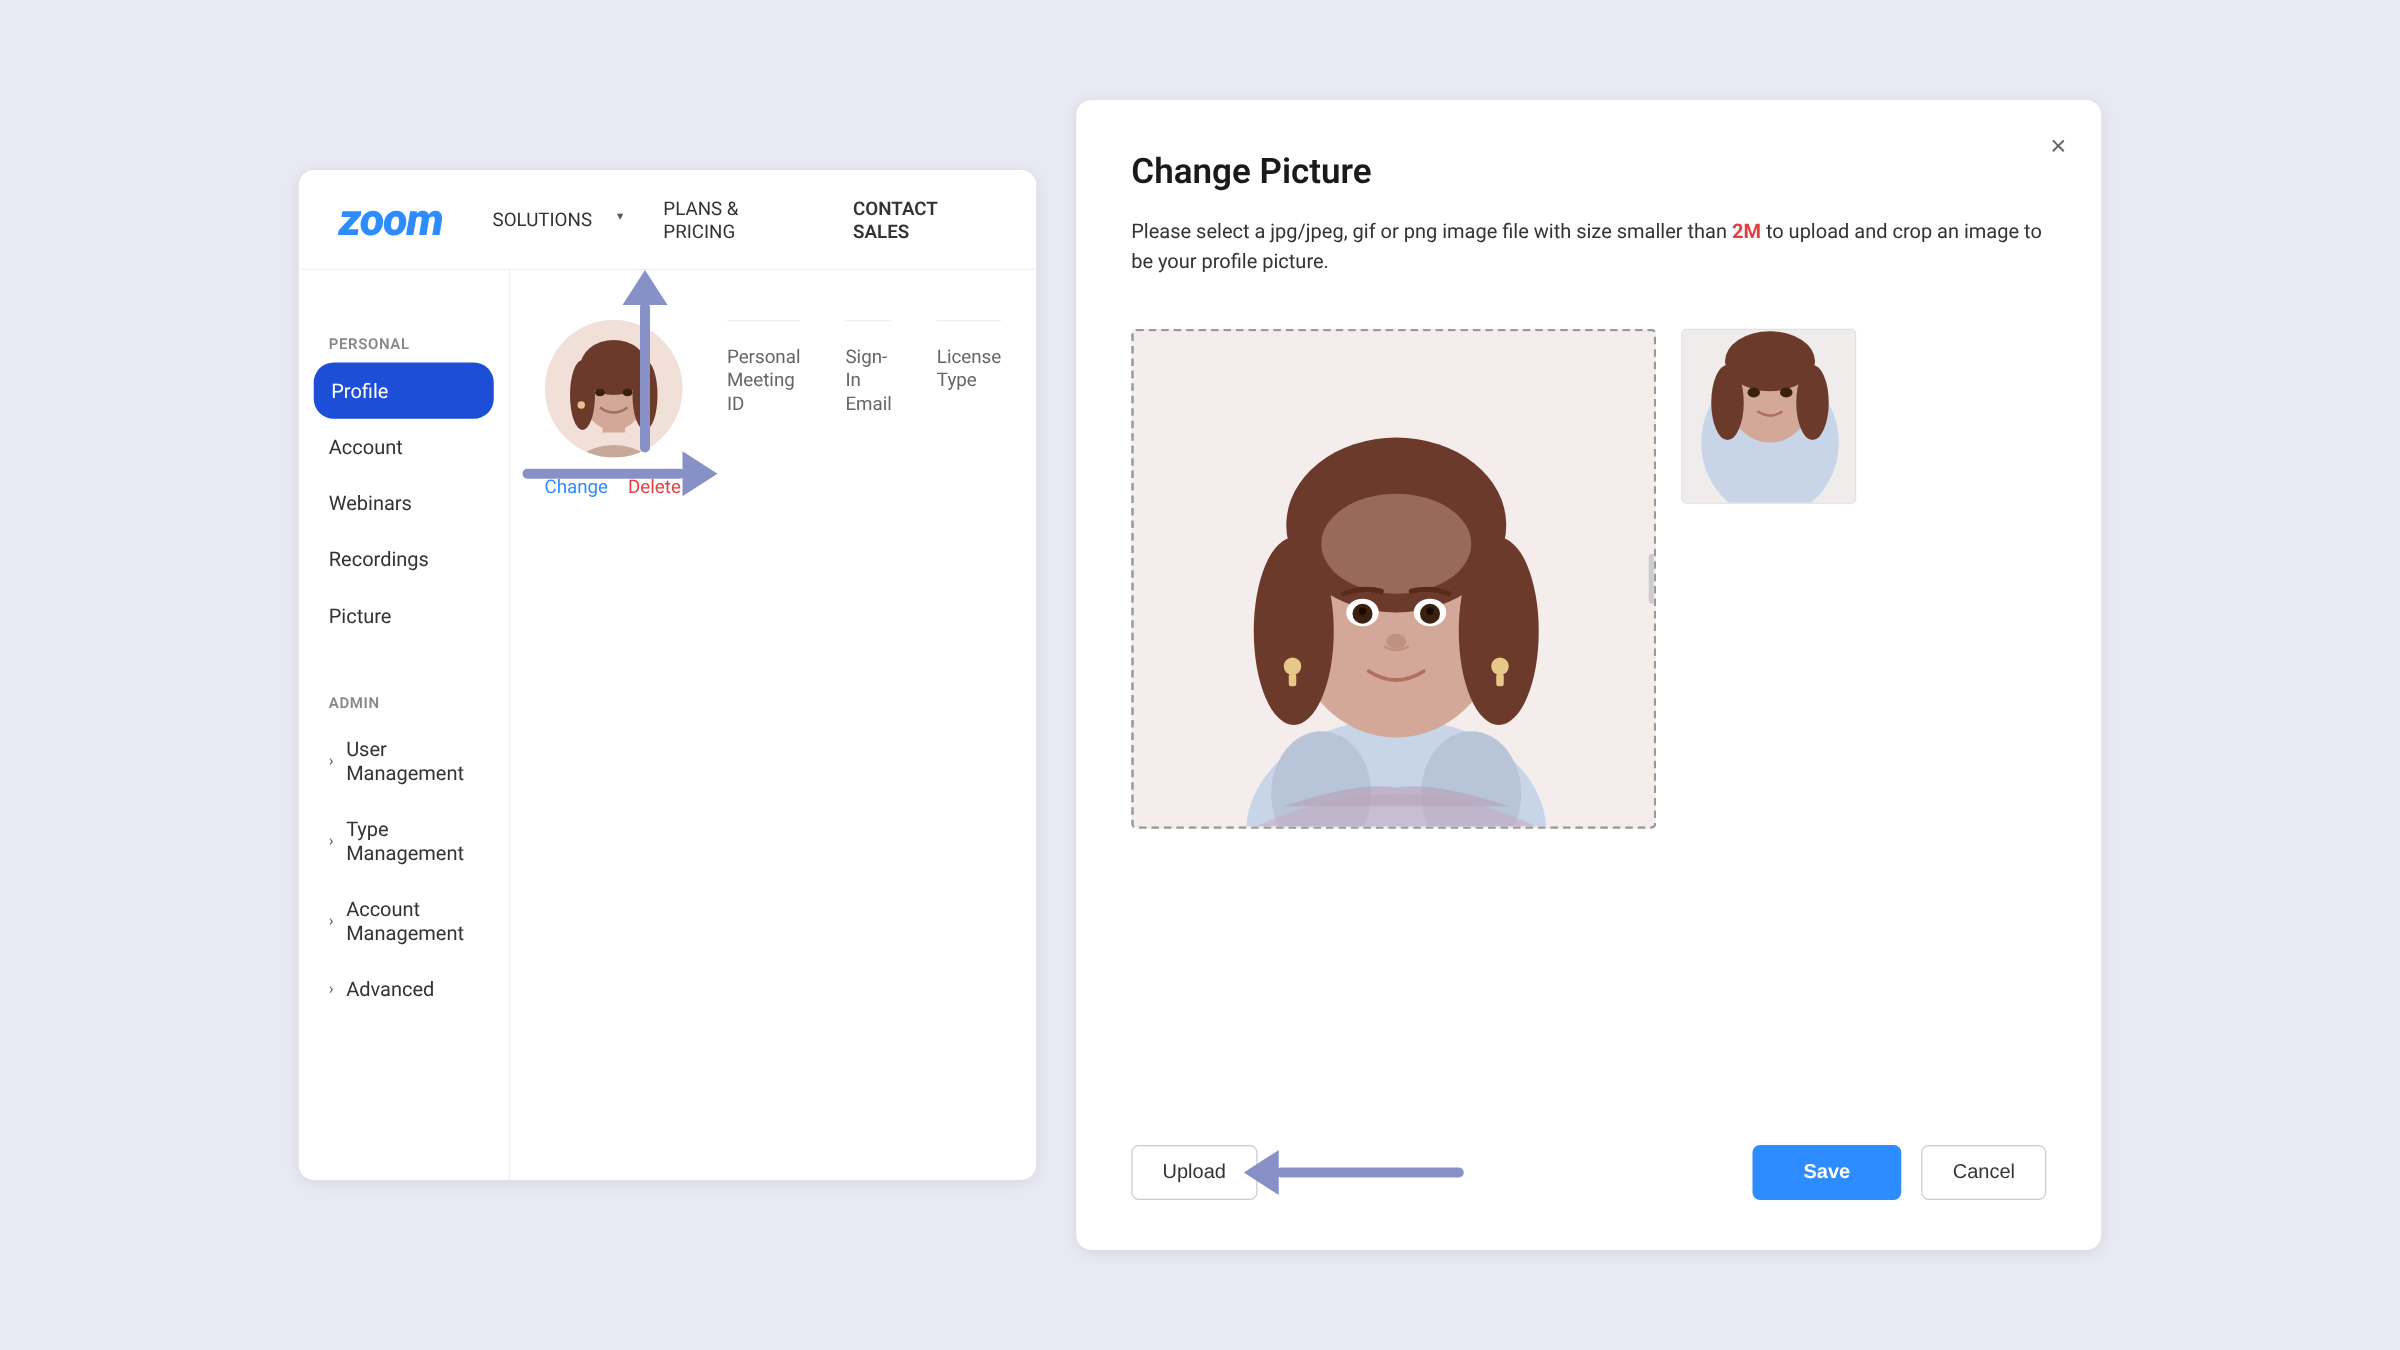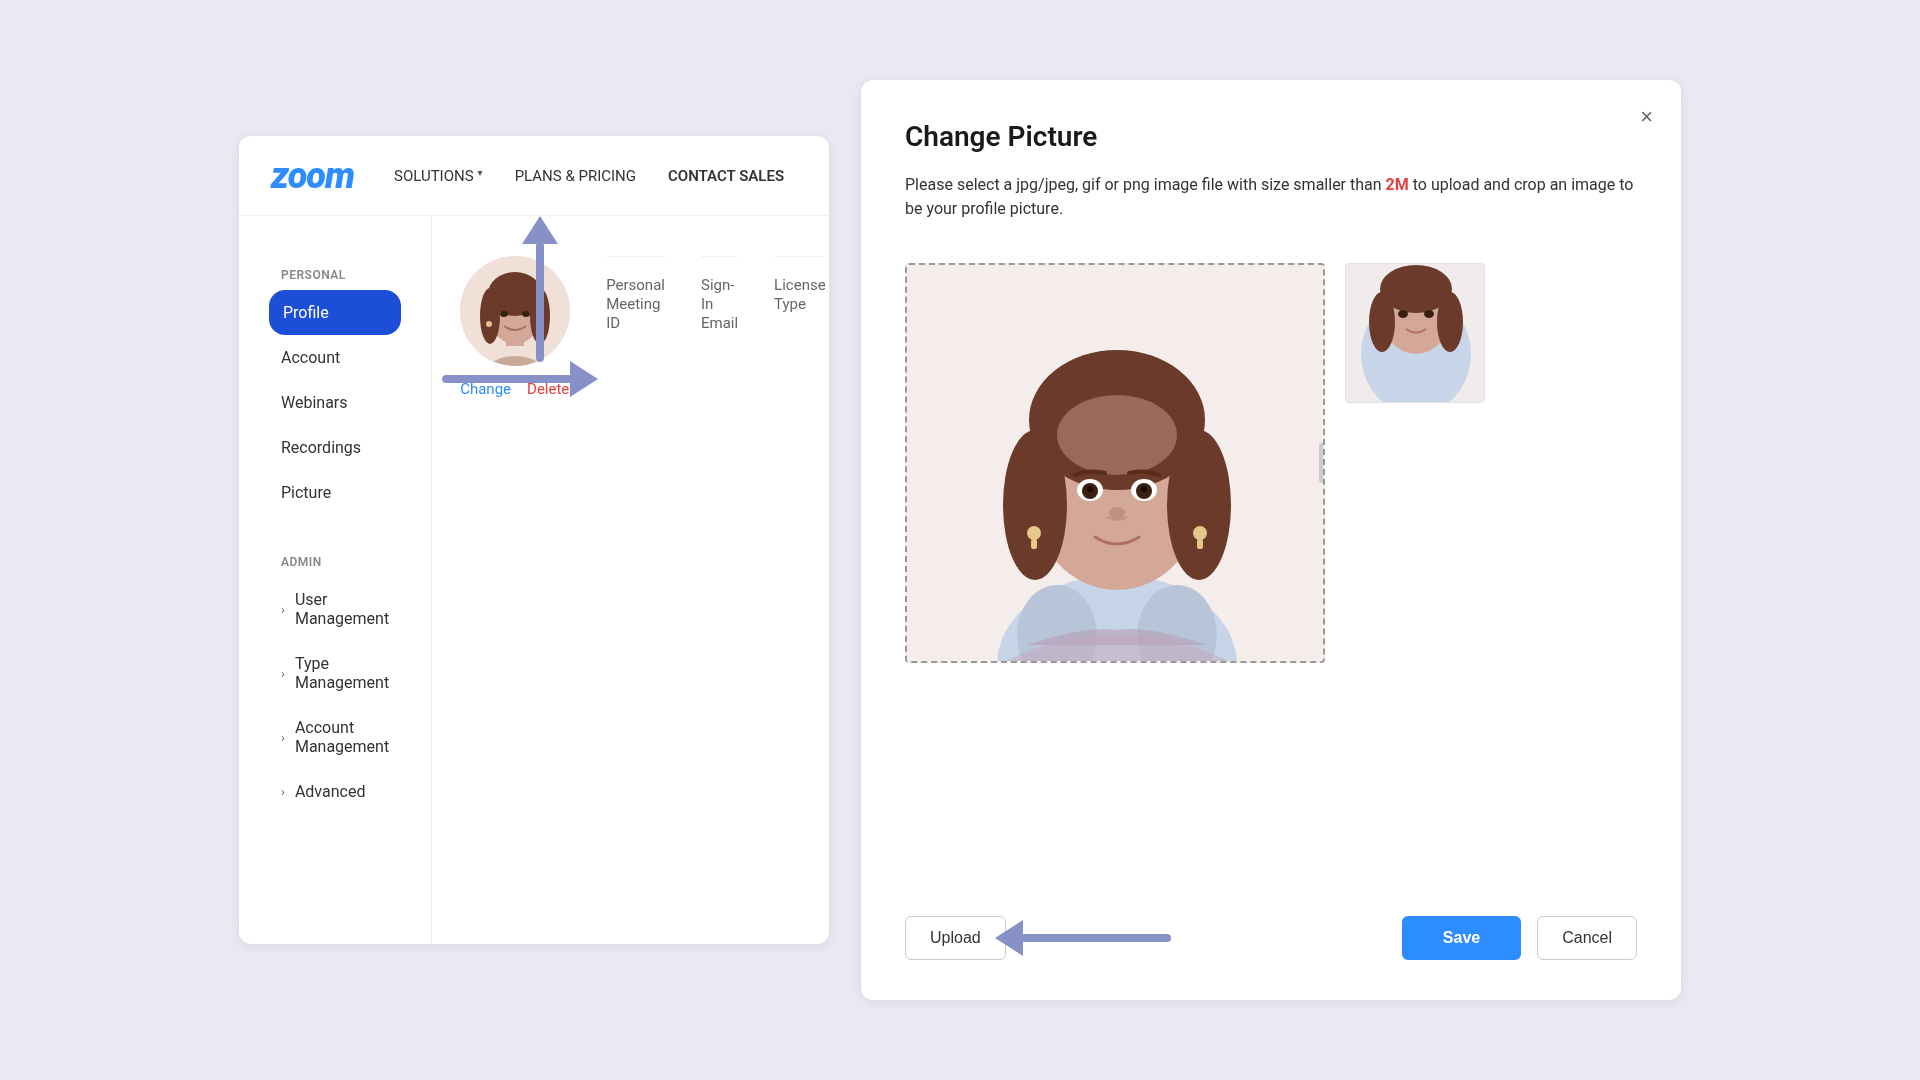--- a/index.html
+++ b/index.html
@@ -49,41 +49,41 @@
       display: flex;
       align-items: center;
       gap: 32px;
     }
 
     .nav-link {
       font-size: 15px;
       color: #333;
       cursor: pointer;
       display: flex;
-      gap: 4px;
+      gap: 20px;
     }
 
     .nav-link.contact-sales {
       font-weight: 600;
     }
 
     .chevron {
       font-size: 10px;
       color: #555;
     }
 
     .left-content {
       display: flex;
       flex: 1;
     }
 
     
     .sidebar {
       width: 340px;
-      padding: 28px 18px;
+      padding: 28px 0;
       border-right: 1px solid #f0f0f0;
     }
 
     .sidebar-section-label {
       font-size: 12px;
       color: #888;
       font-weight: 600;
       letter-spacing: 0.5px;
       padding: 0 24px;
       margin-bottom: 8px;

